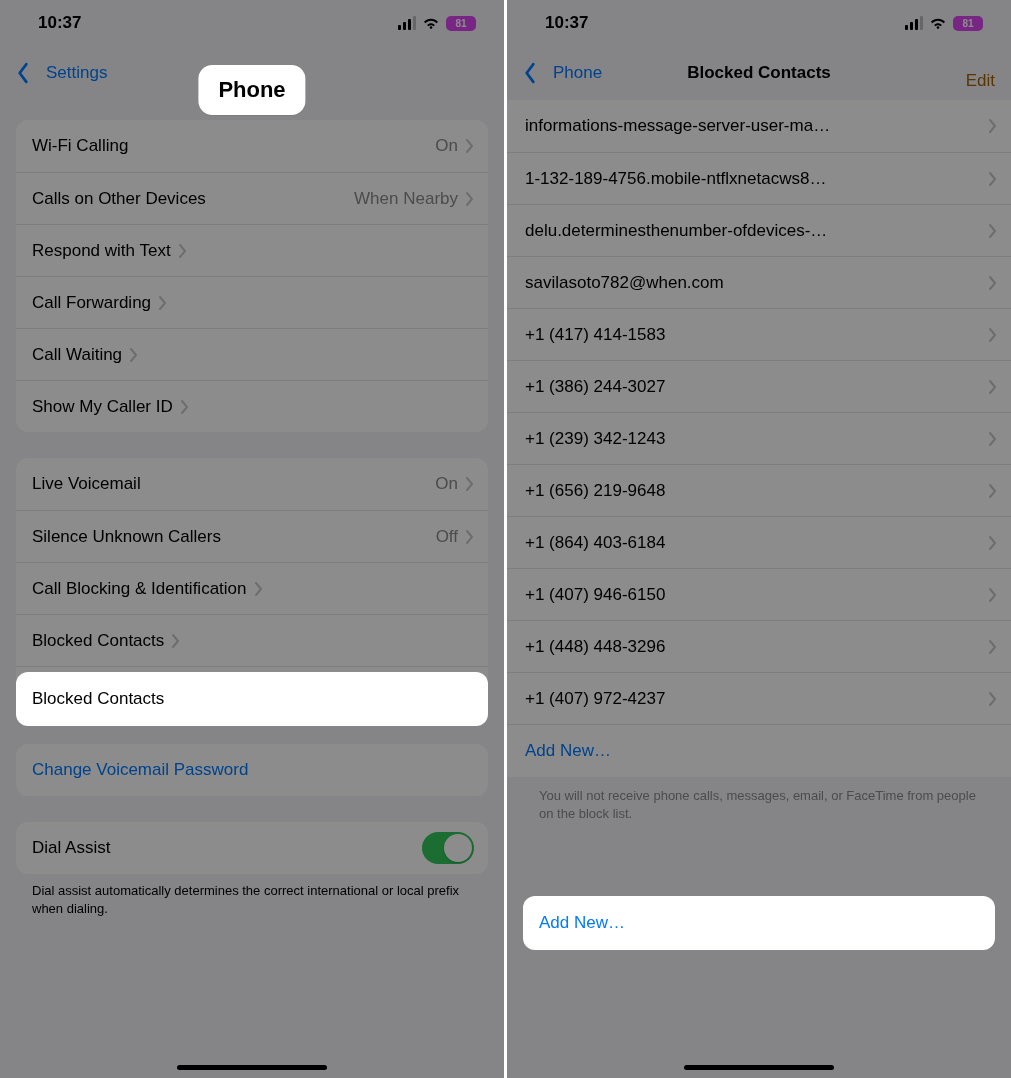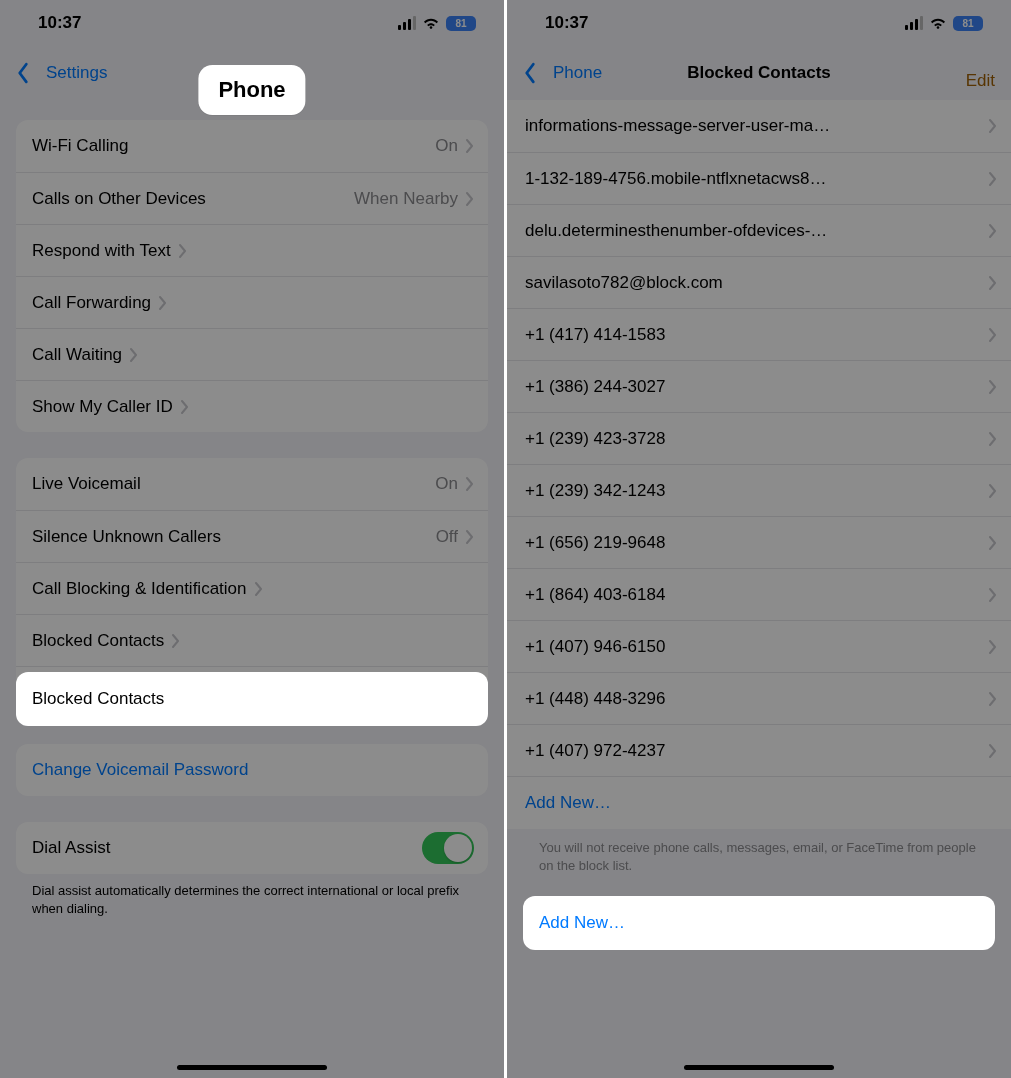--- a/index.html
+++ b/index.html
@@ -34,21 +34,21 @@
   }
   .status-right { display:flex; align-items:center; gap:6px; }
   .sig-bars { display:flex; align-items:flex-end; gap:2px; }
   .sig-bars span { width:3px; background:#000; border-radius:1px; }
   .sig-bars span:nth-child(1){height:5px;} .sig-bars span:nth-child(2){height:8px;}
   .sig-bars span:nth-child(3){height:11px;} .sig-bars span:nth-child(4){height:14px; background:#bbb;}
   .wifi { width:18px; height:14px; }
   .battery {
     display:flex; align-items:center; justify-content:center;
     width:30px; height:15px; border-radius:5px;
-    background:#3b82f6; color:#fff; font-size:10px; font-weight:700;
+    background:#d946ef; color:#fff; font-size:10px; font-weight:700;
   }
   
   .nav-bar {
     height:54px;
     display:flex; align-items:center;
     padding:0 16px;
     font-size:17px;
     position:relative;
   }
   .nav-back { display:flex; align-items:center; color:#007aff; gap:16px; }
@@ -336,45 +336,37 @@
         </div>
         <div class="row">
           <span class="label">delu.determinesthenumber-ofdevices-…</span>
           <span class="chev">
             <svg viewBox="0 0 8 14">
               <path d="M1 1l5 6-5 6" stroke="#c7c7cc" stroke-width="2" fill="none" stroke-linecap="round" stroke-linejoin="round"></path>
             </svg>
           </span>
         </div>
         <div class="row">
-          <span class="label">savilasoto782@block.com</span>
+          <span class="label">savilasoto782@when.com</span>
           <span class="chev">
             <svg viewBox="0 0 8 14">
               <path d="M1 1l5 6-5 6" stroke="#c7c7cc" stroke-width="2" fill="none" stroke-linecap="round" stroke-linejoin="round"></path>
             </svg>
           </span>
         </div>
         <div class="row">
           <span class="label">+1 (417) 414-1583</span>
           <span class="chev">
             <svg viewBox="0 0 8 14">
               <path d="M1 1l5 6-5 6" stroke="#c7c7cc" stroke-width="2" fill="none" stroke-linecap="round" stroke-linejoin="round"></path>
             </svg>
           </span>
         </div>
         <div class="row">
           <span class="label">+1 (386) 244-3027</span>
-          <span class="chev">
-            <svg viewBox="0 0 8 14">
-              <path d="M1 1l5 6-5 6" stroke="#c7c7cc" stroke-width="2" fill="none" stroke-linecap="round" stroke-linejoin="round"></path>
-            </svg>
-          </span>
-        </div>
-        <div class="row">
-          <span class="label">+1 (239) 423-3728</span>
           <span class="chev">
             <svg viewBox="0 0 8 14">
               <path d="M1 1l5 6-5 6" stroke="#c7c7cc" stroke-width="2" fill="none" stroke-linecap="round" stroke-linejoin="round"></path>
             </svg>
           </span>
         </div>
         <div class="row">
           <span class="label">+1 (239) 342-1243</span>
           <span class="chev">
             <svg viewBox="0 0 8 14">

